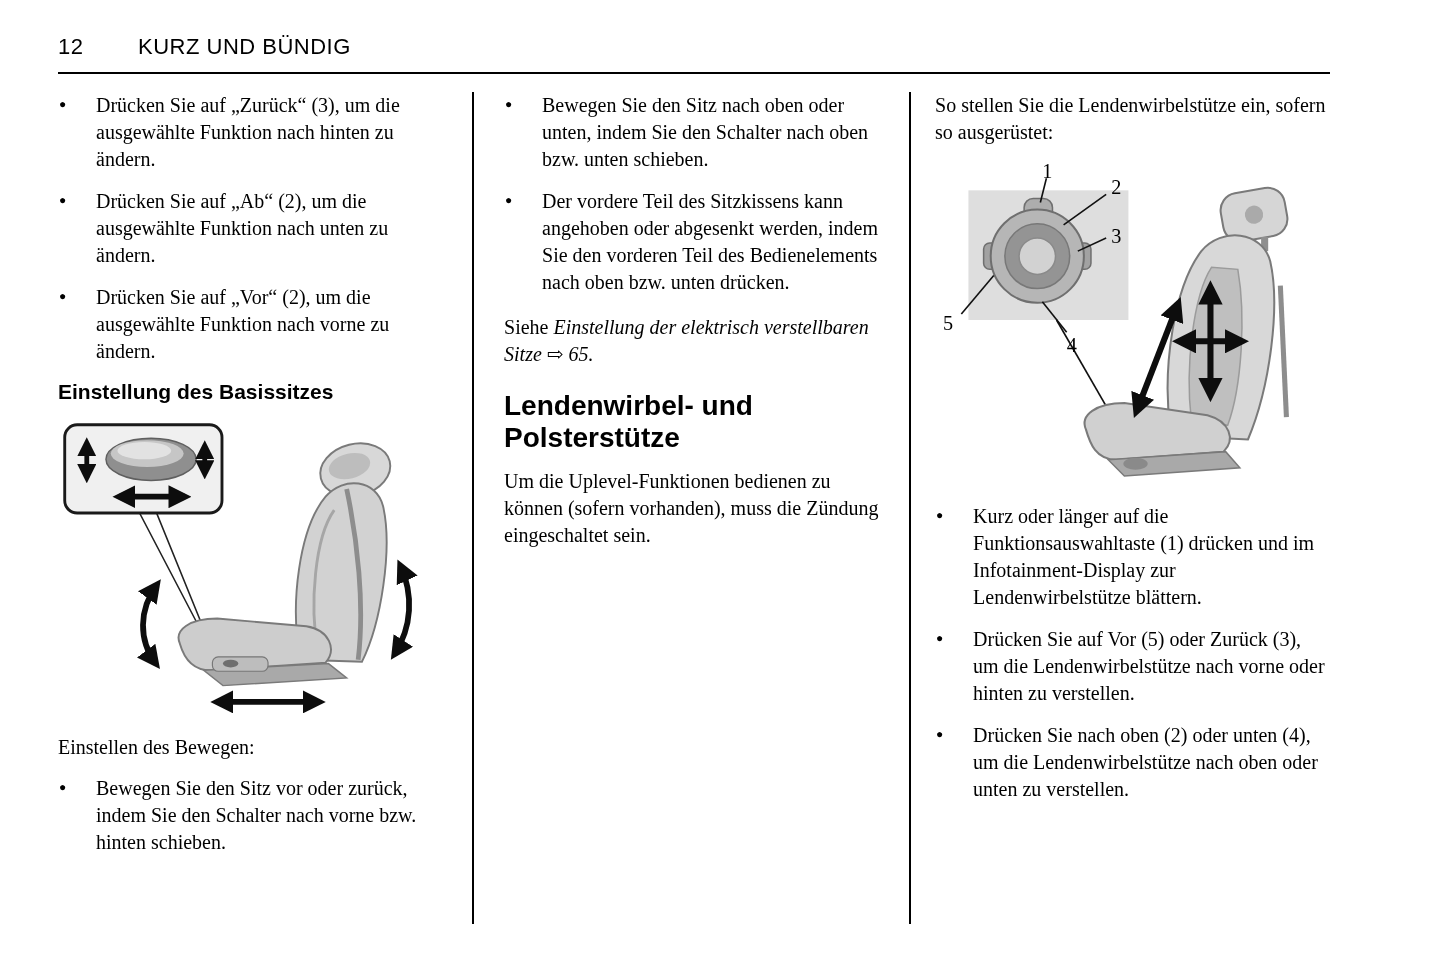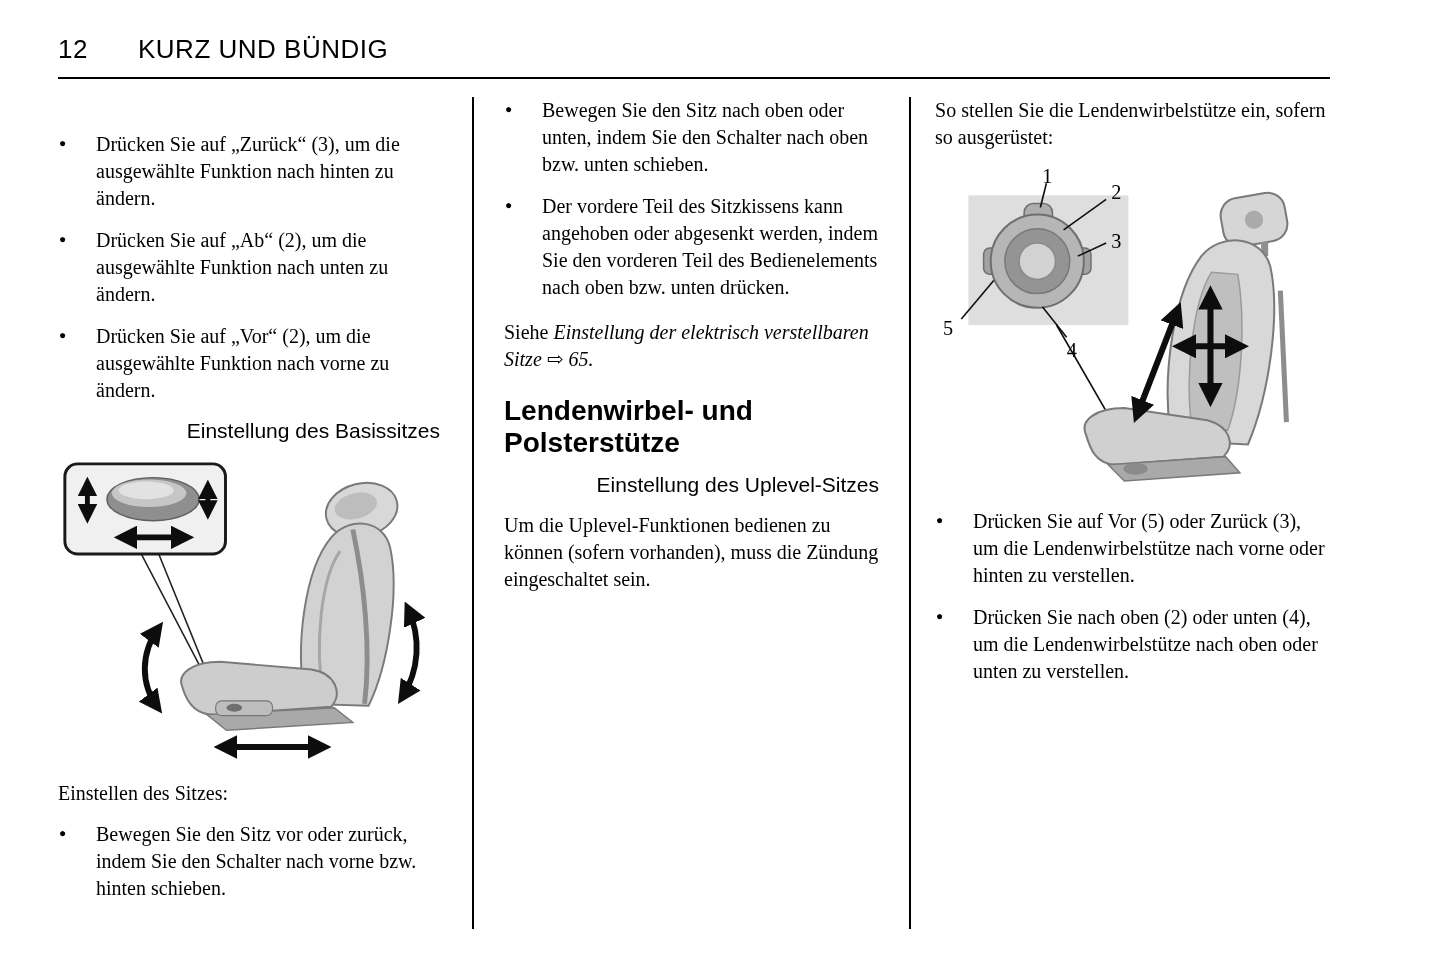--- a/index.html
+++ b/index.html
@@ -8,40 +8,40 @@
     width: 1445px; height: 965px;
     background: #ffffff; color: #000000;
     font-family: "Liberation Serif", "DejaVu Serif", serif;
     font-size: 20px; line-height: 1.35;
     overflow: hidden;
   }
   .page { padding: 32px 115px 0 58px; width: 1445px; }
   .header-row {
     display: flex; align-items: baseline;
     font-family: "Liberation Sans", sans-serif;
-    font-size: 26px; letter-spacing: 0.5px;
+    font-size: 22px; letter-spacing: 0.5px;
   }
   .page-num { width: 80px; }
   .rule { border-bottom: 2px solid #000; margin-top: 10px; }
   .columns { display: flex; margin-top: 18px; height: 832px; }
-  .col-1 { width: 415px; padding-right: 32px; margin-top: 34px; }
+  .col-1 { width: 415px; padding-right: 40px; }
   .col-2 { width: 440px; padding: 0 30px; border-left: 2px solid #000; border-right: 2px solid #000; }
   .col-3 { width: 420px; padding-left: 24px; }
   ul.bullets { list-style: none; margin: 0 0 4px 0; padding: 0; }
   ul.bullets li { position: relative; padding-left: 38px; margin-bottom: 15px; }
   ul.bullets li::before {
     content: "●"; position: absolute; left: 1px; top: 4px; font-size: 12px;
   }
   h2.section {
     font-family: "Liberation Sans", sans-serif; font-weight: bold;
     font-size: 28px; margin: 22px 0 14px 0; line-height: 1.15;
   }
   h3.sub {
-    font-family: "Liberation Sans", sans-serif; font-weight: normal;
-    font-size: 21px; margin: 14px 0 14px 0; line-height: 1.15; text-align: right;
+    font-family: "Liberation Sans", sans-serif; font-weight: bold;
+    font-size: 21px; margin: 14px 0 14px 0; line-height: 1.15;
   }
   p { margin: 0 0 14px 0; }
   p.ref { margin-top: 18px; }
   p.ref .ital { font-style: italic; }
   figure { margin: 16px 0 12px 0; }
   figure svg { display: block; width: 100%; height: auto; }
   .callout-num { font-family: "Liberation Serif", "DejaVu Serif", serif; font-size: 20px; fill: #000; }
 </style>
 </head>
 <body>
@@ -100,37 +100,36 @@
           </g>
 
           <g>
             <path d="M103 172 C 84 198, 84 230, 102 254" stroke="#0d0d0d" stroke-width="6" fill="none" marker-start="url(#ah1)" marker-end="url(#ah1)"></path>
             <path d="M357 152 C 371 182, 369 216, 351 244" stroke="#0d0d0d" stroke-width="6" fill="none" marker-start="url(#ah1)" marker-end="url(#ah1)"></path>
             <path d="M166 294 L 272 294" stroke="#0d0d0d" stroke-width="6" fill="none" marker-start="url(#ah1)" marker-end="url(#ah1)"></path>
           </g>
         </svg>
       </figure>
 
-      <p>Einstellen des Sitzes:</p>
+      <p>Einstellen des Bewegen:</p>
 
       <ul class="bullets">
         <li>Bewegen Sie den Sitz vor oder zurück, indem Sie den Schalter nach vorne bzw. hinten schieben.</li>
       </ul>
     </section>
 
     <section class="col-2">
       <ul class="bullets">
         <li>Bewegen Sie den Sitz nach oben oder unten, indem Sie den Schalter nach oben bzw. unten schieben.</li>
         <li>Der vordere Teil des Sitzkissens kann angehoben oder abgesenkt werden, indem Sie den vorderen Teil des Bedienelements nach oben bzw. unten drücken.</li>
       </ul>
 
       <p class="ref"><span>Siehe </span><span class="ital">Einstellung der elektrisch verstellbaren Sitze</span><span class="ital"> ⇨ 65.</span></p>
 
       <h2 class="section">Lendenwirbel- und Polsterstütze</h2>
-      <h3 class="sub">Einstellung des Uplevel-Sitzes</h3>
       <p>Um die Uplevel-Funktionen bedienen zu können (sofern vorhanden), muss die Zündung eingeschaltet sein.</p>
     </section>
 
     <section class="col-3">
       <p>So stellen Sie die Lendenwirbelstütze ein, sofern so ausgerüstet:</p>
 
       <figure>
         <svg viewBox="0 0 390 325" xmlns="http://www.w3.org/2000/svg">
           <defs>
             <marker id="ah2" viewBox="0 0 10 10" refX="7" refY="5" markerWidth="4" markerHeight="4" orient="auto-start-reverse">
@@ -183,19 +182,20 @@
 
           <g>
             <path d="M272 124 L272 230" stroke="#0d0d0d" stroke-width="6" fill="none" marker-start="url(#ah2)" marker-end="url(#ah2)"></path>
             <path d="M241 177 L303 177" stroke="#0d0d0d" stroke-width="6" fill="none" marker-start="url(#ah2)" marker-end="url(#ah2)"></path>
             <path d="M199 246 L240 140" stroke="#0d0d0d" stroke-width="6" fill="none" marker-start="url(#ah2)" marker-end="url(#ah2)"></path>
           </g>
         </svg>
       </figure>
 
       <ul class="bullets">
+        <li>Kurz oder länger auf die Funktionsauswahltaste (1) drücken und im Infotainment-Display zur Lendenwirbelstütze blättern.</li>
         <li>Drücken Sie auf Vor (5) oder Zurück (3), um die Lendenwirbelstütze nach vorne oder hinten zu verstellen.</li>
         <li>Drücken Sie nach oben (2) oder unten (4), um die Lendenwirbelstütze nach oben oder unten zu verstellen.</li>
       </ul>
     </section>
 
   </div>
 </div>
 
 </body></html>

